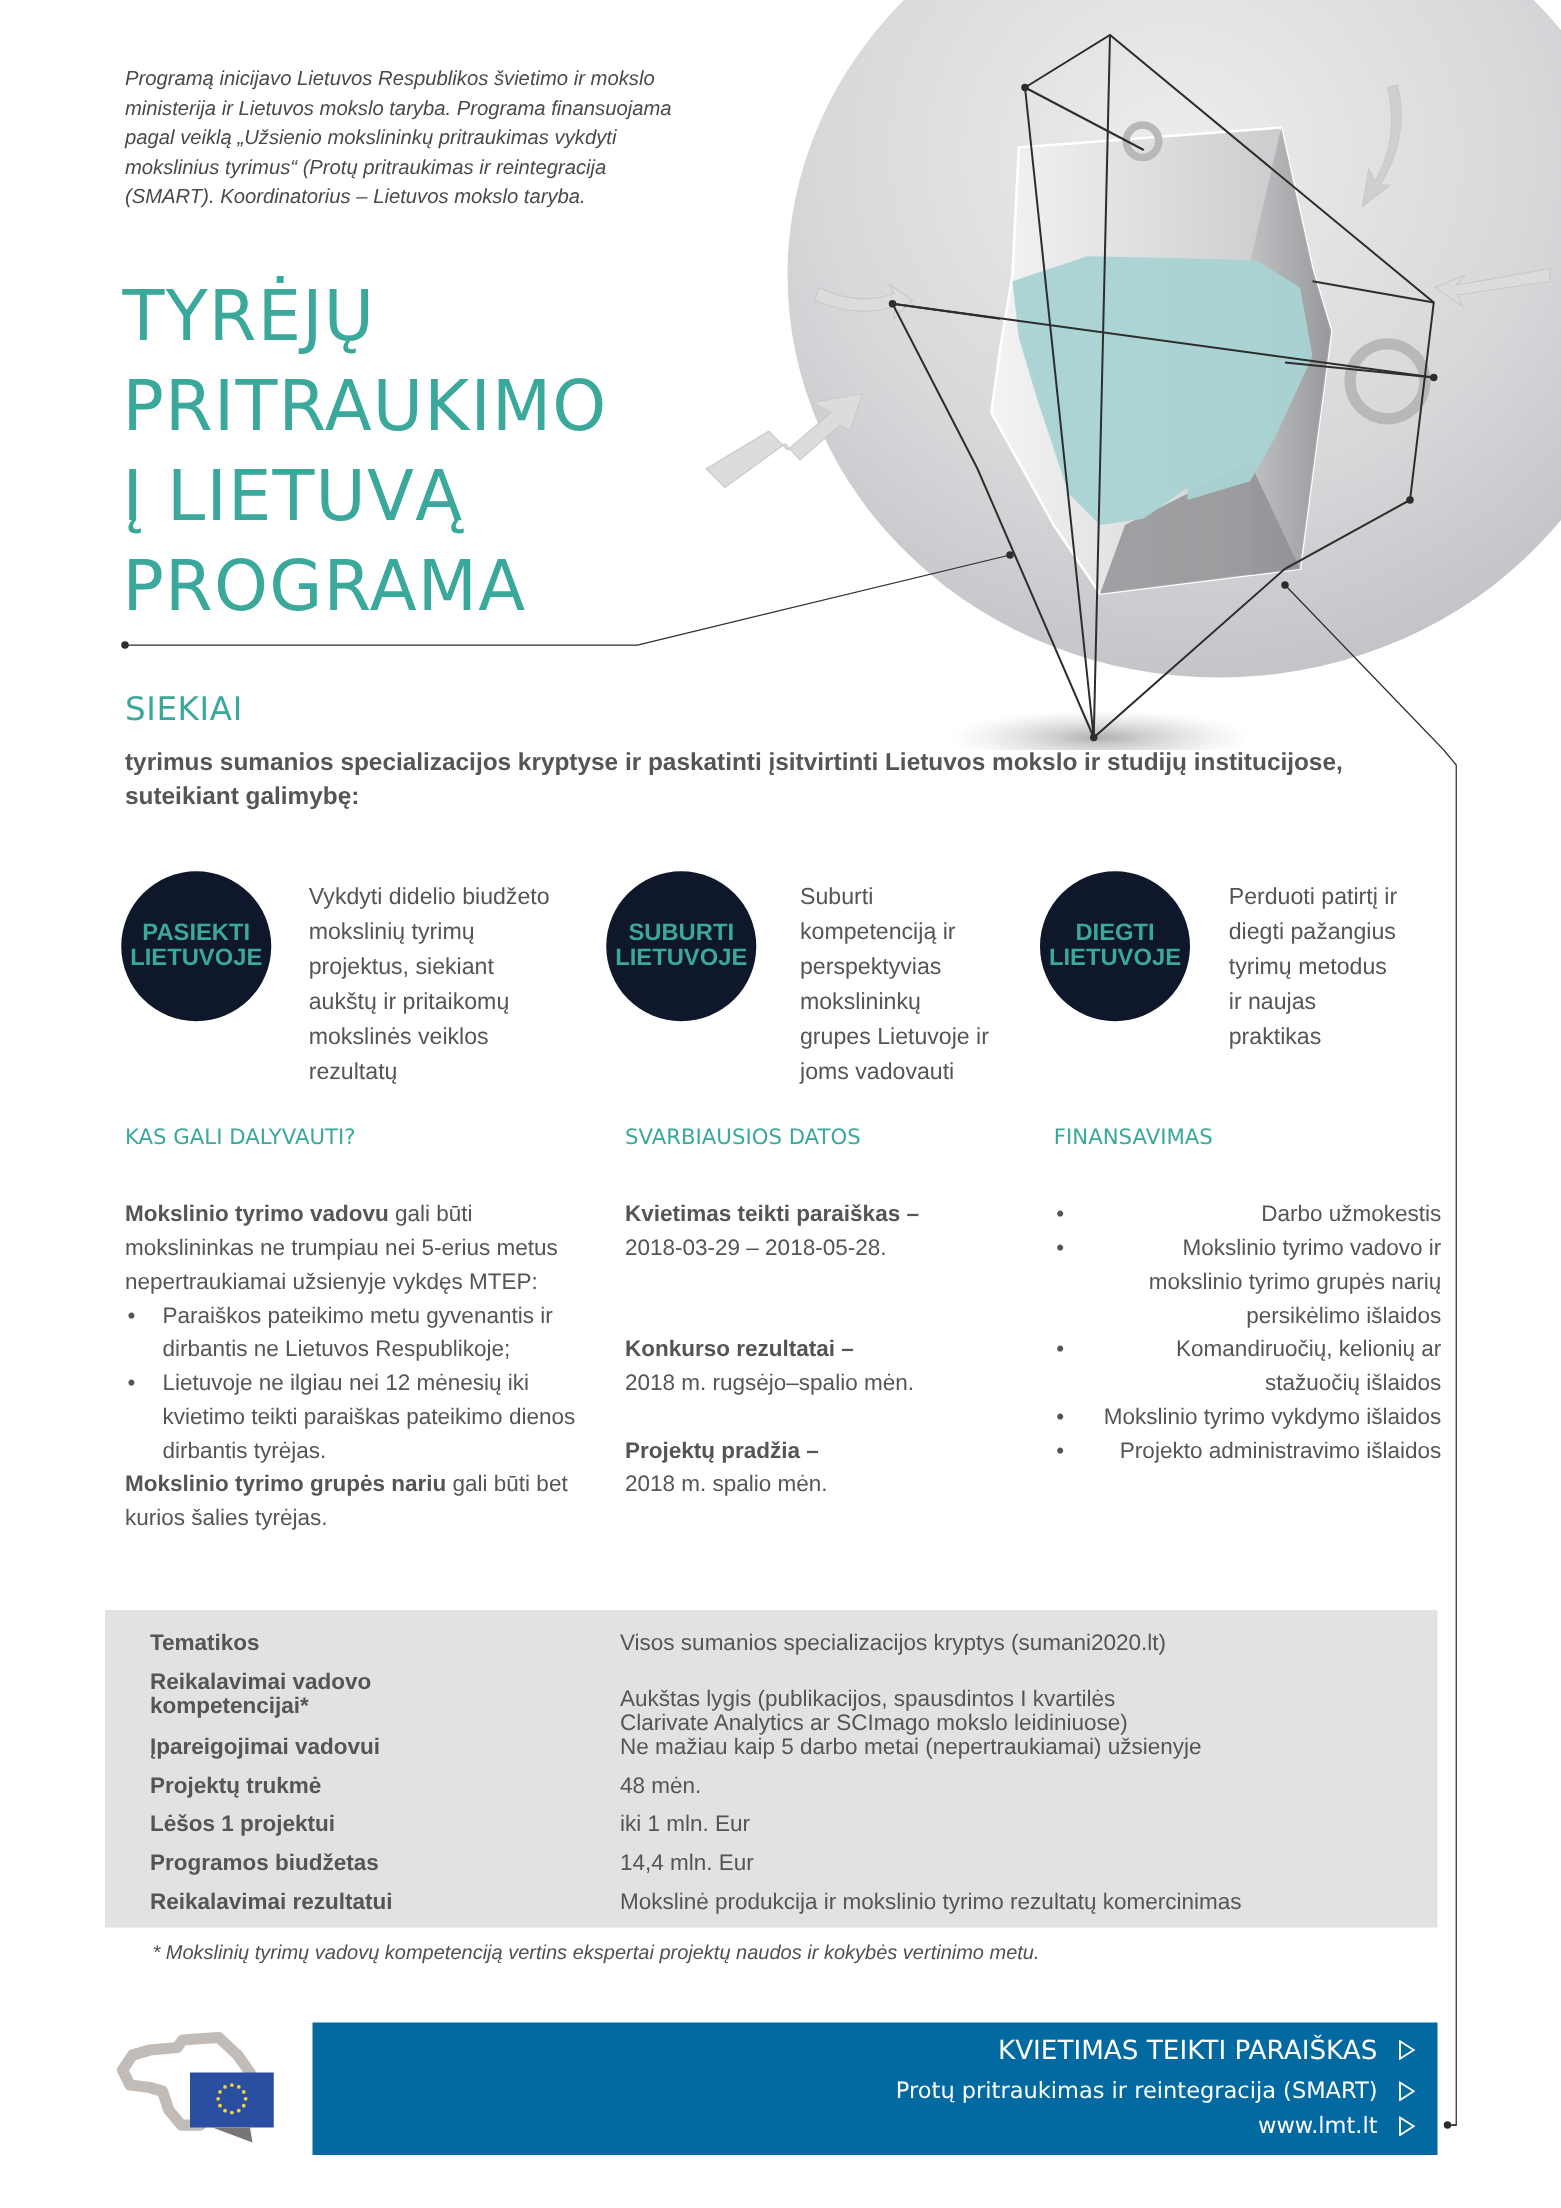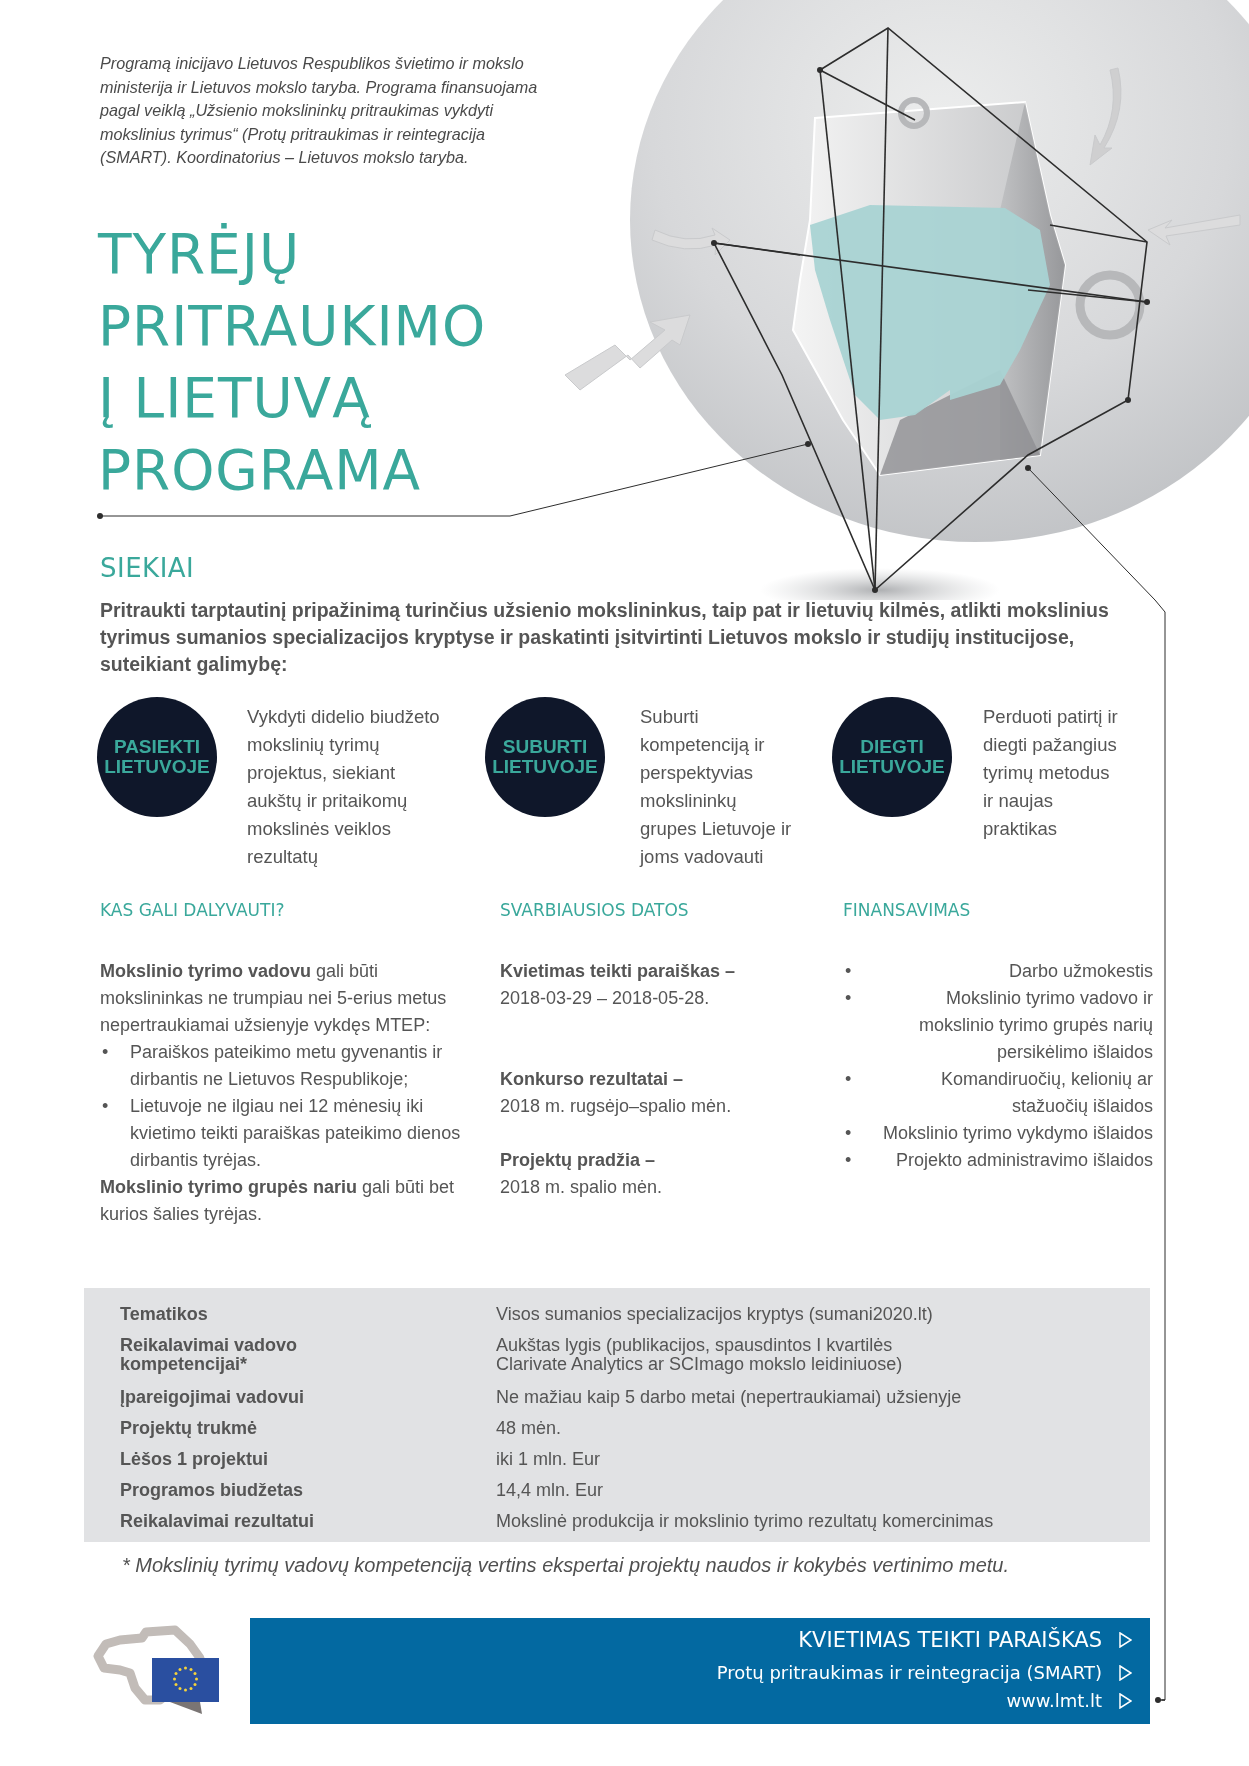--- a/index.html
+++ b/index.html
@@ -55,21 +55,21 @@
   ul.bul li::before { content: "•"; position: absolute; left: 2px; top: 0; color: #555; }
 
   .info-table {
     position: absolute; left: 84px; top: 1288px; width: 1066px; height: 254px; background: #e1e2e4;
   }
   .info-row { position: absolute; left: 36px; width: 1000px; font-family: "Liberation Sans", sans-serif; font-size: 18px; line-height: 19px; color: #555; }
   .info-row .k { position: absolute; left: 0; width: 360px; font-weight: bold; }
   .info-row .v { position: absolute; left: 376px; width: 640px; }
 
   .footnote {
-    position: absolute; left: 122px; top: 1554px; font-family: "Liberation Sans", sans-serif; font-style: italic; font-size: 20px; color: #505050;
+    position: absolute; left: 122px; top: 1554px; font-family: "Liberation Sans", sans-serif; font-style: italic; font-size: 16px; color: #505050;
   }
 
   .cta {
     position: absolute; left: 250px; top: 1618px; width: 900px; height: 106px; background: #0369a1; color: #fff;
     font-family: "DejaVu Sans", sans-serif;
   }
   .cta-line { position: absolute; right: 18px; display: flex; align-items: center; white-space: nowrap; }
   .tri { width: 14px; height: 16px; margin-left: 16px; }
 </style>
 </head>
@@ -161,21 +161,20 @@
 
 <div class="abs big-title">
   <div>TYRĖJŲ</div>
   <div>PRITRAUKIMO</div>
   <div>Į LIETUVĄ</div>
   <div>PROGRAMA</div>
 </div>
 
 <div class="abs section-h" style="left:100px; top:553px;">SIEKIAI</div>
 <div class="abs siekiai-text">
-  <div>Pritraukti tarptautinį pripažinimą turinčius užsienio mokslininkus, taip pat ir lietuvių kilmės, atlikti mokslinius</div>
   <div>tyrimus sumanios specializacijos kryptyse ir paskatinti įsitvirtinti Lietuvos mokslo ir studijų institucijose,</div>
   <div>suteikiant galimybę:</div>
 </div>
 
 <div class="goal-circle" style="left:97px; top:697px;">
   <div>PASIEKTI</div>
   <div>LIETUVOJE</div>
 </div>
 <div class="goal-text" style="left:247px; top:703px;">
   <div>Vykdyti didelio biudžeto</div>
@@ -249,21 +248,21 @@
 </div>
 
 <div class="info-table">
   <div class="info-row" style="top:17px;">
     <div class="k">Tematikos</div>
     <div class="v">Visos sumanios specializacijos kryptys (sumani2020.lt)</div>
   </div>
   <div class="info-row" style="top:48px;">
     <div class="k" style="white-space:pre-line;">Reikalavimai vadovo
 kompetencijai*</div>
-    <div class="v" style="white-space:pre-line;">Aukštas lygis (publikacijos, spausdintos I kvartilės
+    <div class="v" style="white-space:pre-line;margin-top:14px;">Aukštas lygis (publikacijos, spausdintos I kvartilės
 Clarivate Analytics ar SCImago mokslo leidiniuose)</div>
   </div>
   <div class="info-row" style="top:100px;">
     <div class="k">Įpareigojimai vadovui</div>
     <div class="v">Ne mažiau kaip 5 darbo metai (nepertraukiamai) užsienyje</div>
   </div>
   <div class="info-row" style="top:131px;">
     <div class="k">Projektų trukmė</div>
     <div class="v">48 mėn.</div>
   </div>

